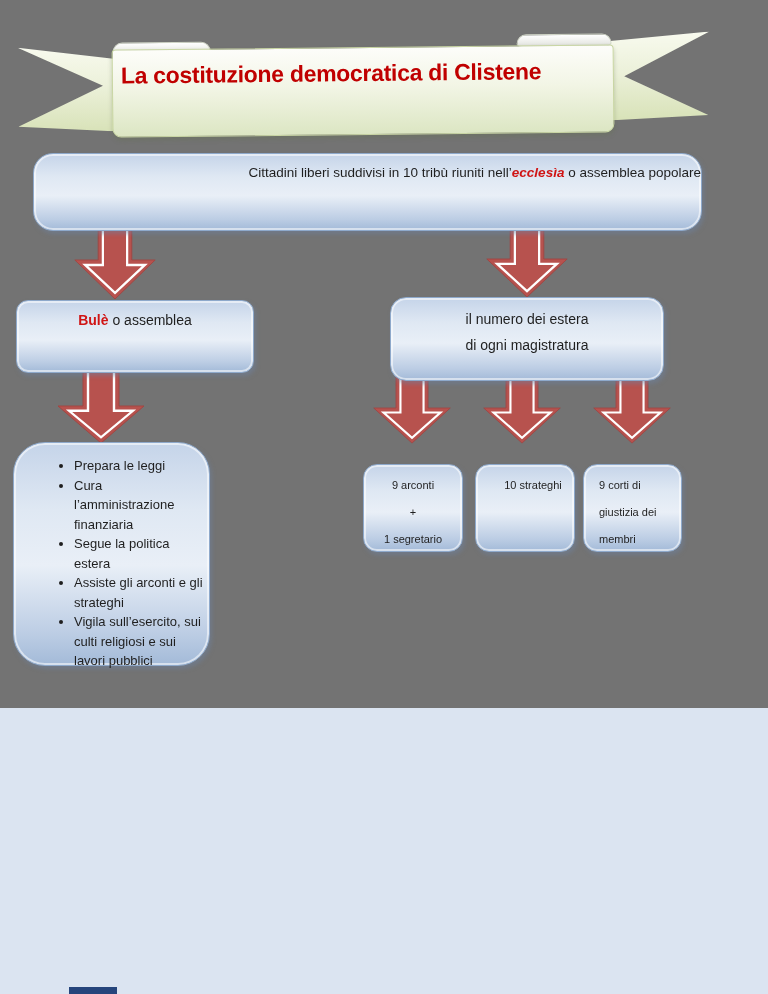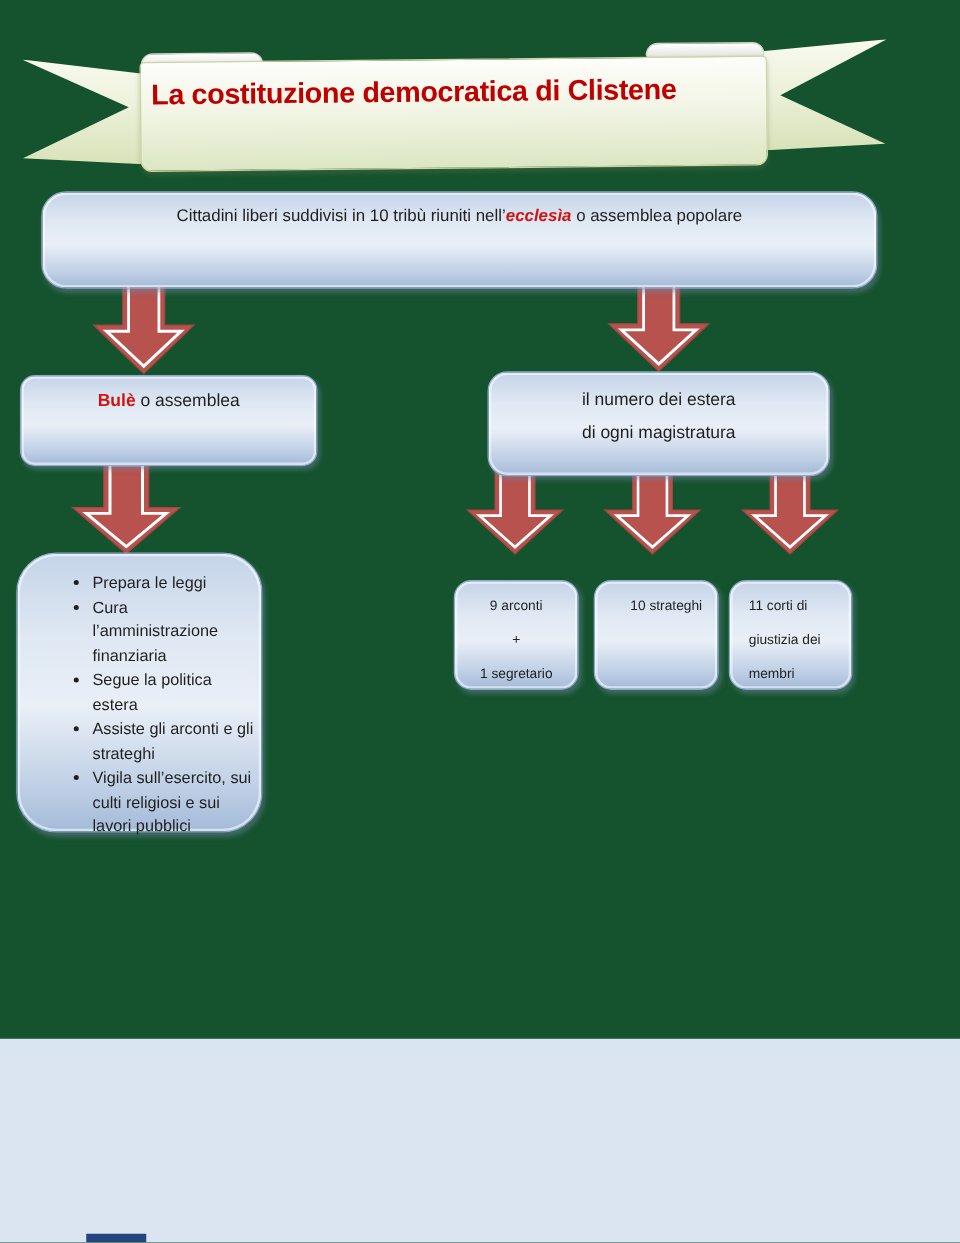--- a/index.html
+++ b/index.html
@@ -2,21 +2,21 @@
 <html><head>
 <meta charset="utf-8">
 <style>
   html,body{margin:0;padding:0;}
   body{
     width:768px;height:994px;
     background:#dbe4f1;
     font-family:"Liberation Sans", sans-serif;
     overflow:hidden;
   }
-  #canvas{position:relative;width:768px;height:831px;background:#14532d;}
+  #canvas{position:relative;width:768px;height:708px;background:#737373;}
 
   
   .ribbon{position:absolute;left:14px;top:34px;width:700px;height:104px;transform:rotate(-0.6deg);z-index:2;}
   .tail{position:absolute;background:linear-gradient(180deg,#f8faee 0%,#ecf1da 45%,#d8e2b8 100%);
         filter:drop-shadow(1px 2px 1px rgba(110,130,90,.45));}
   .tail-left{left:4px;top:10px;width:100px;height:85px;
         clip-path:polygon(0 0,100% 15%,100% 100%,0 93%,85% 46%);}
   .tail-right{left:594px;top:1px;width:102px;height:88px;
         clip-path:polygon(0 10%,100% 0,16% 50%,98% 95%,0 100%);}
   .banner-body{position:absolute;left:98px;top:13px;width:500px;height:86px;
@@ -31,21 +31,21 @@
   .banner-title{position:absolute;left:8px;top:12px;width:486px;
         font-size:23px;font-weight:bold;letter-spacing:-0.3px;color:#c00000;}
 
   
   .bluebox{position:absolute;z-index:2;
         background:linear-gradient(180deg,#c5d4e9 0%,#dfe8f3 30%,#e9eff7 55%,#bccde4 86%,#a3bad8 100%);
         border:1px solid #8ea9cb;
         box-shadow:2px 3px 4px rgba(110,130,160,.5), inset 0 0 0 2px rgba(255,255,255,.55);
         color:#1f1f1f;}
   .root-box{left:33px;top:153px;width:667px;height:76px;border-radius:20px;
-        text-align:center;font-size:13.5px;}
+        text-align:right;font-size:13.5px;}
   .root-box .line{margin-top:11px;}
   .red-inline{color:#d01414;font-weight:bold;}
   .red-italic{color:#d01414;font-weight:bold;font-style:italic;}
 
   .bule-box{left:16px;top:300px;width:238px;height:73px;border-radius:12px;
         text-align:center;font-size:14px;line-height:24px;padding-top:7px;box-sizing:border-box;}
   .viene-box{left:390px;top:297px;width:274px;height:84px;border-radius:16px;
         text-align:center;font-size:14px;line-height:26px;padding-top:8px;box-sizing:border-box;}
 
   .duties-box{left:13px;top:442px;width:197px;height:224px;border-radius:32px;
@@ -145,20 +145,20 @@
 
   <div class="bluebox office-box office-1">
     <div>9 arconti</div>
     <div>+</div>
     <div>1 segretario</div>
   </div>
   <div class="bluebox office-box office-2">
     <div>10 strateghi</div>
   </div>
   <div class="bluebox office-box office-3">
-    <div>11 corti di</div>
+    <div>9 corti di</div>
     <div>giustizia dei</div>
     <div>membri</div>
   </div>
 
   <div class="partial-bottom"></div>
 
 </div>
 
 </body></html>

